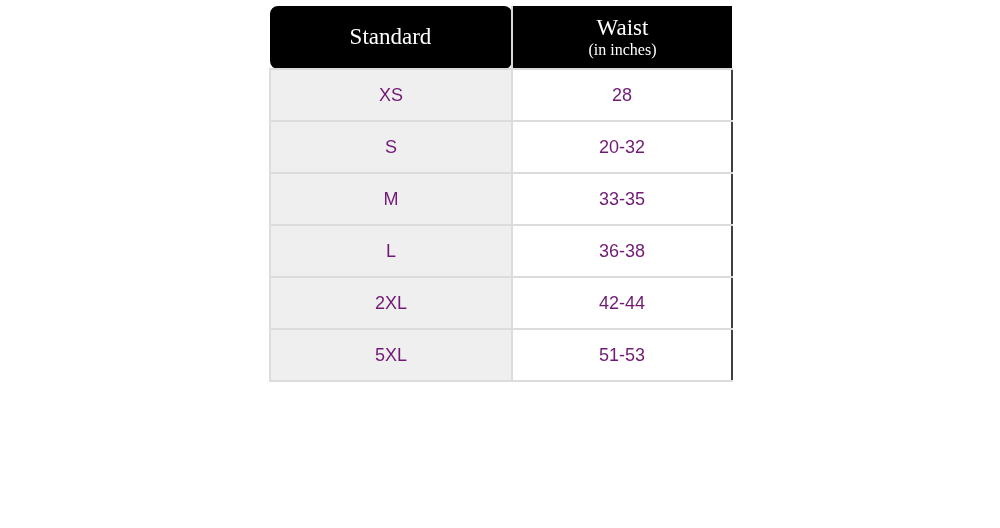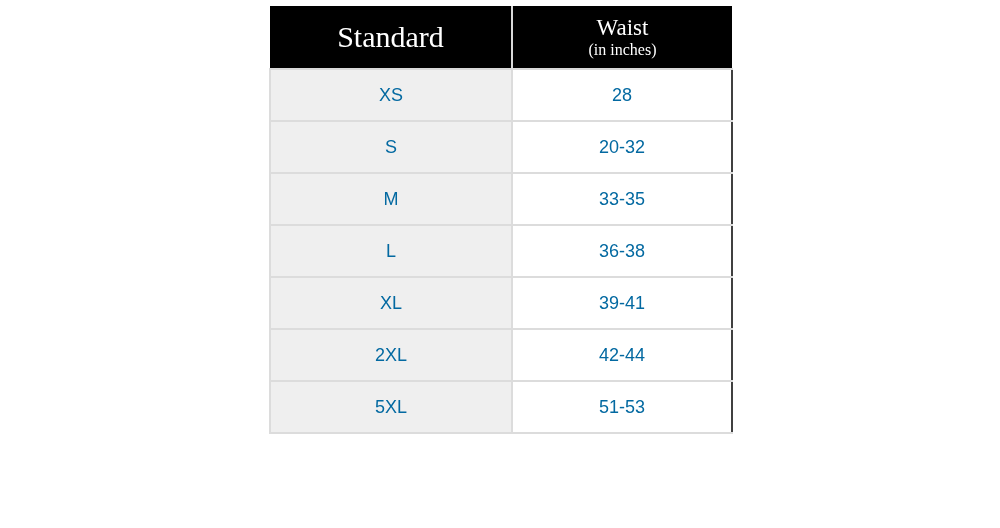--- a/index.html
+++ b/index.html
@@ -49,21 +49,22 @@
     height: 62px;
     padding: 0 6px;
     text-align: center;
     vertical-align: middle;
     border: 2px solid #d9d9d9;
     border-top: 0;
     line-height: 1.12;
   }
   thead th.th-standard {
     border-left: 0;
-    font-size: 30px;
+    font-size: 23px;
+    border-radius: 8px;
   }
   thead th.th-waist {
     border-right: 0;
     margin-left: 48px;
   }
   .waist-main {
     display: block;
     font-size: 23px;
   }
   .waist-sub {
@@ -73,21 +74,21 @@
   }
 
   
   tbody td {
     height: 50px;
     padding: 0 8px;
     text-align: center;
     vertical-align: middle;
     font-family: "Liberation Sans", sans-serif;
     font-size: 18px;
-    color: #0369a1;
+    color: #701a75;
     border: 2px solid #dcdcdc;
   }
   tbody td.cell-standard {
     background: #efefef;
     border-left: 2px solid #dcdcdc;
   }
   tbody td.cell-waist {
     background: #ffffff;
     border-right: 2px solid #404040;
   }
@@ -128,24 +129,20 @@
           </tr>
           <tr>
             <td class="cell-standard">M</td>
             <td class="cell-waist">33-35</td>
           </tr>
           <tr>
             <td class="cell-standard">L</td>
             <td class="cell-waist">36-38</td>
           </tr>
           <tr>
-            <td class="cell-standard">XL</td>
-            <td class="cell-waist">39-41</td>
-          </tr>
-          <tr>
             <td class="cell-standard">2XL</td>
             <td class="cell-waist">42-44</td>
           </tr>
           <tr>
             <td class="cell-standard">5XL</td>
             <td class="cell-waist">51-53</td>
           </tr>
         </tbody>
     </table>
   </div>

